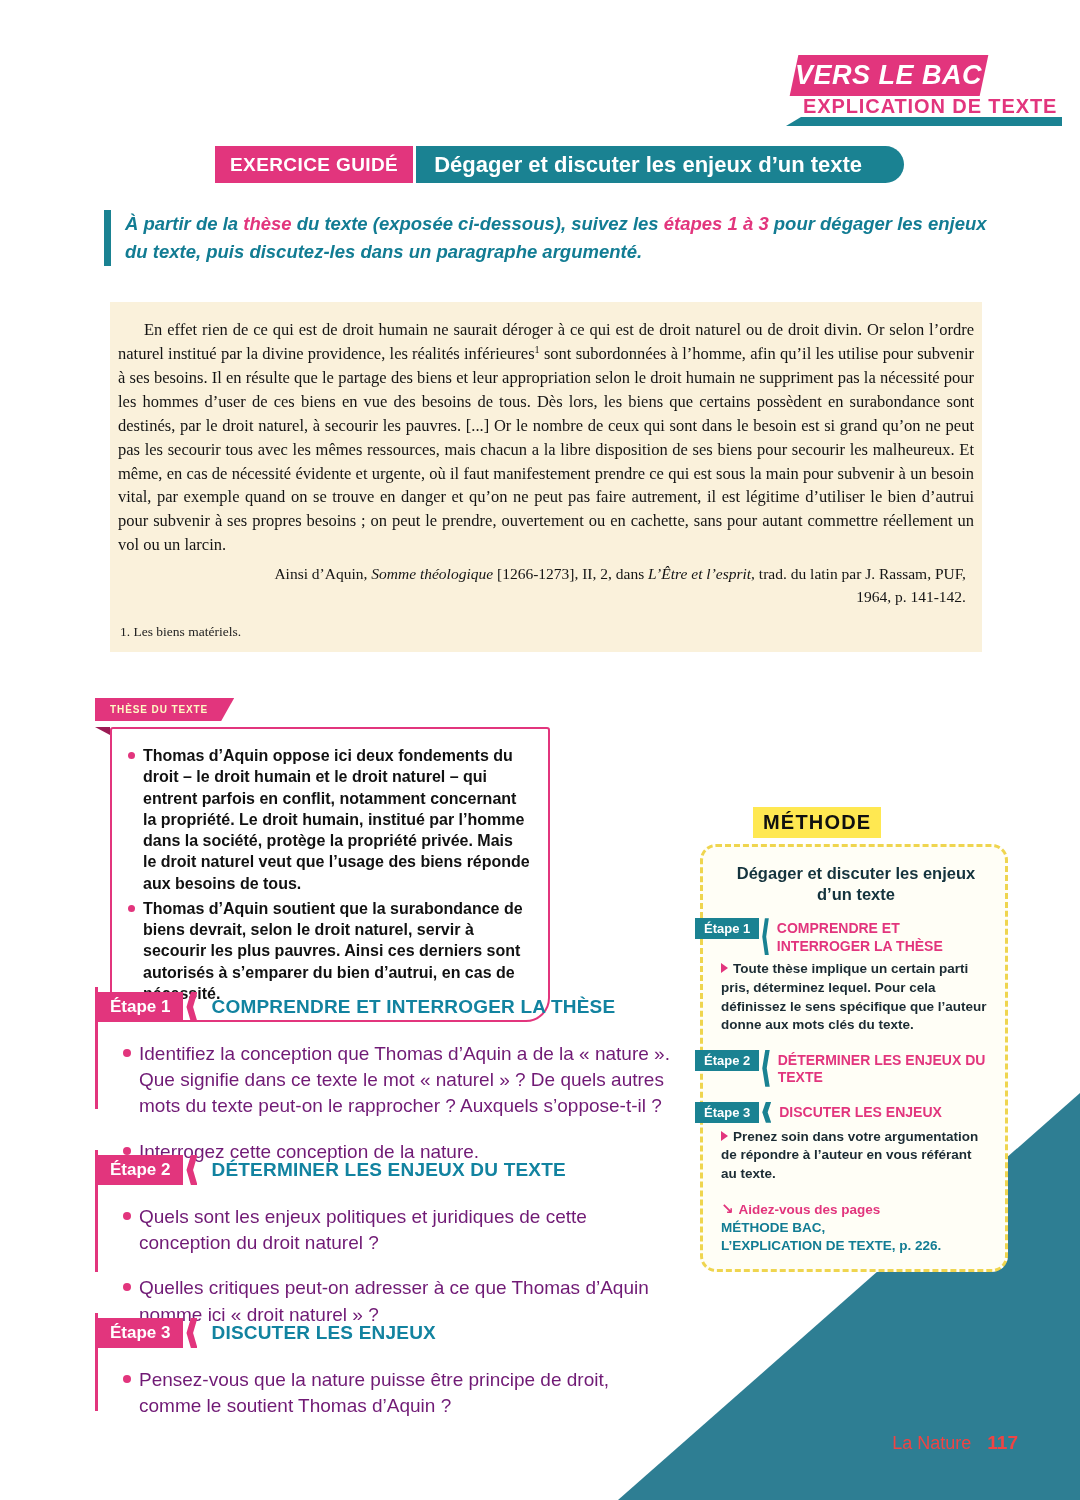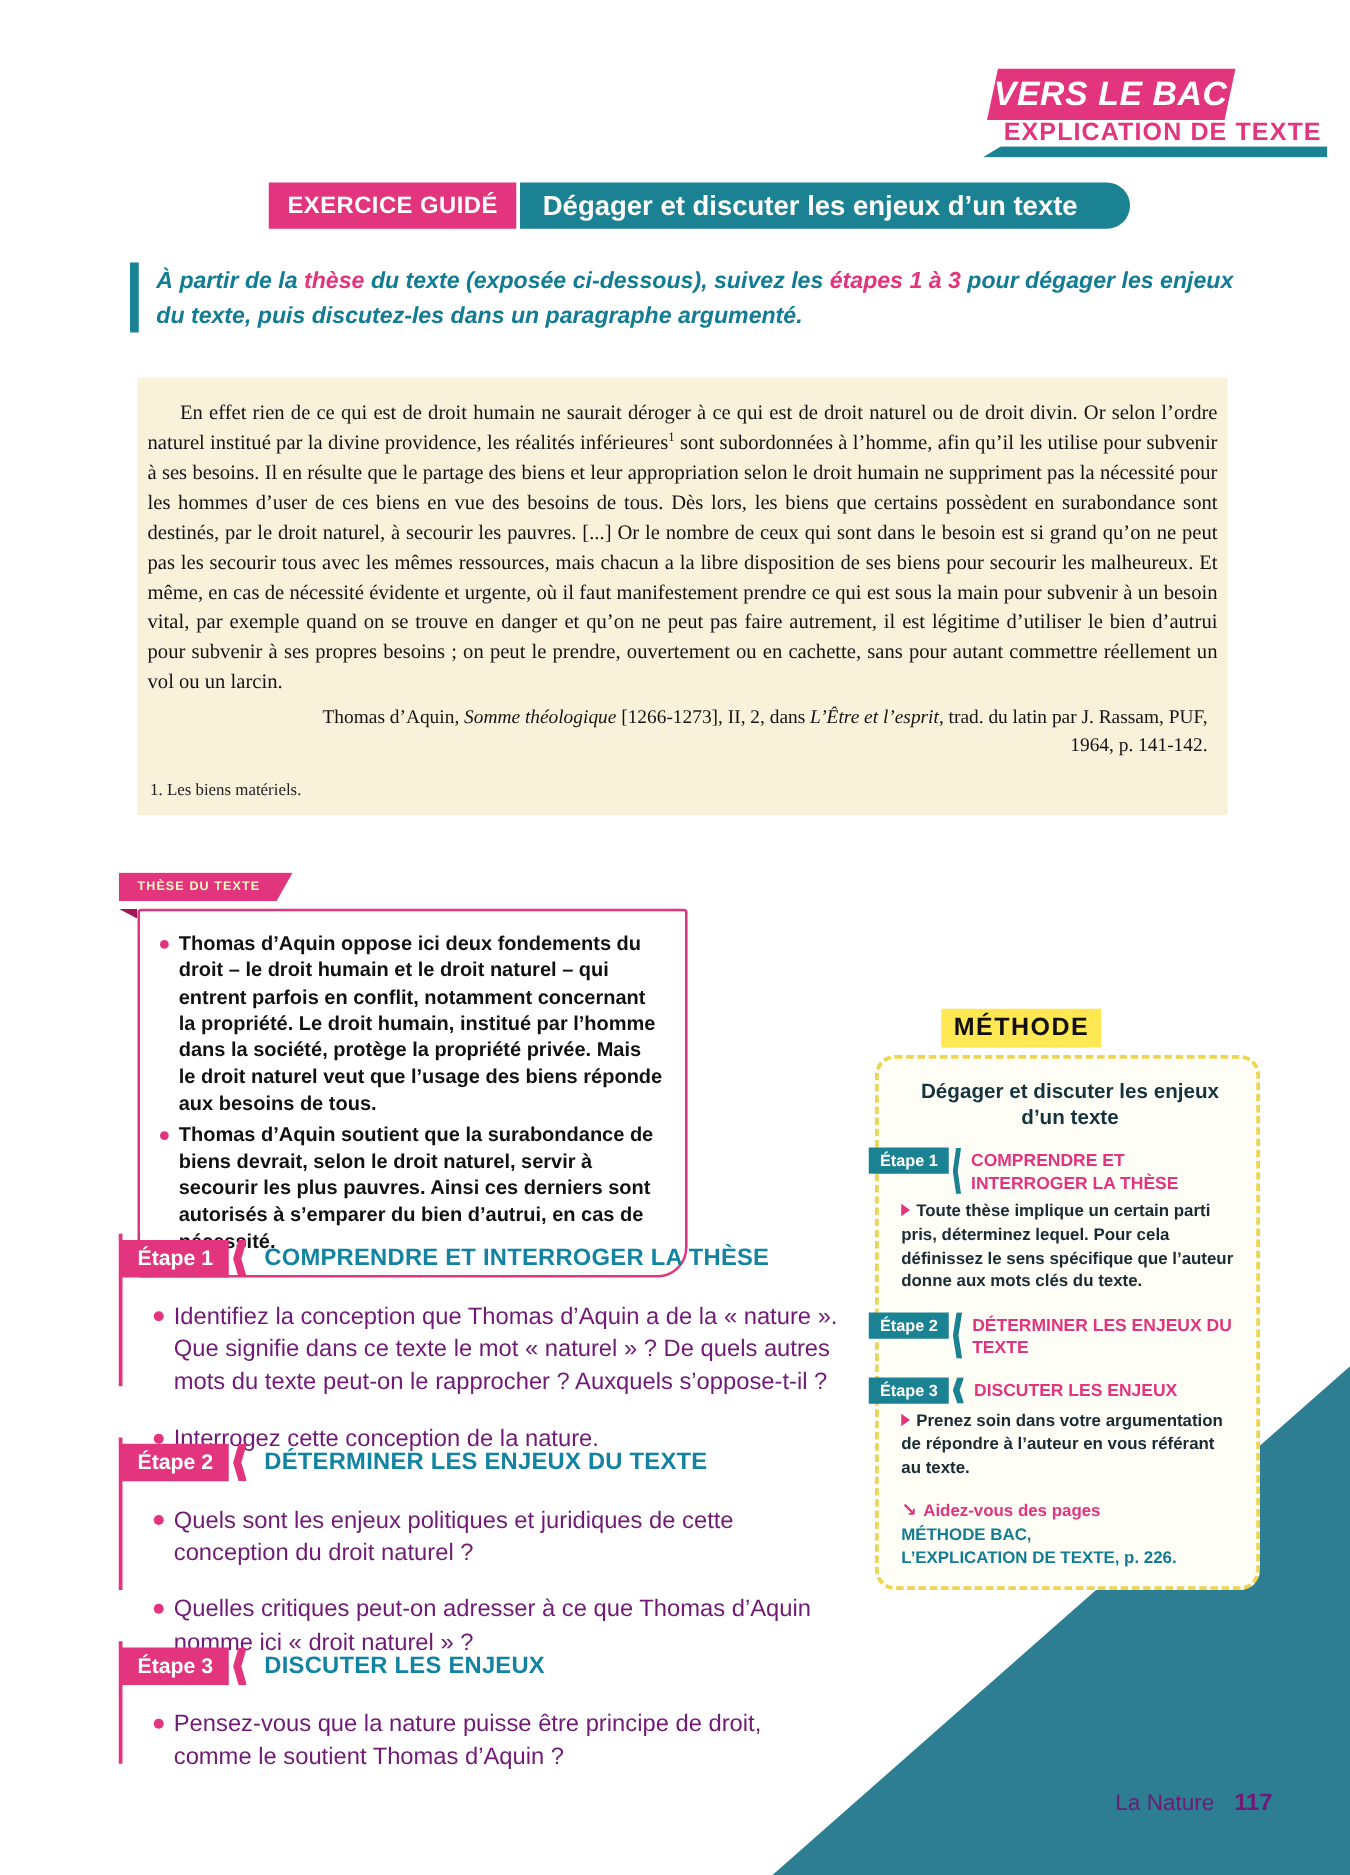--- a/index.html
+++ b/index.html
@@ -74,21 +74,21 @@
   .e-head{display:flex;align-items:center;margin-left:2px;}
   .e-badge{background:var(--pink);color:#fff;font-weight:bold;font-size:17px;padding:5px 13px;white-space:nowrap;}
   .e-chev{width:11px;margin-left:3px;background:var(--pink);clip-path:polygon(100% 0,40% 0,0 50%,40% 100%,100% 100%,60% 50%);align-self:stretch;}
   .e-heading{color:var(--teal-head);font-weight:bold;font-size:19px;margin-left:14px;letter-spacing:.2px;white-space:nowrap;}
   .e-bullets{margin:12px 0 0 26px;width:552px;}
   .e-bullet{position:relative;padding-left:18px;font-size:19px;line-height:1.38;color:#701a75;margin-bottom:11px;}
   .e-bullet::before{content:"";position:absolute;left:2px;top:8px;width:8px;height:8px;border-radius:50%;background:var(--pink);}
 
   
   .corner{position:absolute;left:618px;top:1093px;width:462px;height:407px;background:var(--tri);clip-path:polygon(100% 0,100% 100%,0 100%);z-index:1;}
-  .page-footer{position:absolute;top:1432px;right:62px;z-index:6;color:#701a75;font-size:18px;display:flex;gap:16px;align-items:baseline;justify-content:center;}
+  .page-footer{position:absolute;top:1432px;right:62px;z-index:6;color:#ef4444;font-size:18px;display:flex;gap:16px;align-items:baseline;justify-content:center;}
   .pf-page{font-weight:bold;font-size:19px;}
 </style>
 </head>
 <body>
 
 <div class="page">
 
   <div class="corner"></div>
 
   <div class="vlb-banner">
@@ -99,21 +99,21 @@
 
   <div class="exercise-row">
     <div class="exercise-badge">EXERCICE GUIDÉ</div>
     <div class="exercise-title">Dégager et discuter les enjeux d’un texte</div>
   </div>
 
   <div class="intro"><span>À partir de la </span><span class="pk">thèse</span><span> du texte (exposée ci-dessous), suivez les </span><span class="pk">étapes 1 à 3</span><span> pour dégager les enjeux du texte, puis discutez-les dans un paragraphe argumenté.</span></div>
 
   <div class="source-box">
     <p class="source-text"><span>En effet rien de ce qui est de droit humain ne saurait déroger à ce qui est de droit naturel ou de droit divin. Or selon l’ordre naturel institué par la divine providence, les réalités inférieures</span><sup>1</sup><span> sont subordonnées à l’homme, afin qu’il les utilise pour subvenir à ses besoins. Il en résulte que le partage des biens et leur appropriation selon le droit humain ne suppriment pas la nécessité pour les hommes d’user de ces biens en vue des besoins de tous. Dès lors, les biens que certains possèdent en surabondance sont destinés, par le droit naturel, à secourir les pauvres. [...] Or le nombre de ceux qui sont dans le besoin est si grand qu’on ne peut pas les secourir tous avec les mêmes ressources, mais chacun a la libre disposition de ses biens pour secourir les malheureux. Et même, en cas de nécessité évidente et urgente, où il faut manifestement prendre ce qui est sous la main pour subvenir à un besoin vital, par exemple quand on se trouve en danger et qu’on ne peut pas faire autrement, il est légitime d’utiliser le bien d’autrui pour subvenir à ses propres besoins ; on peut le prendre, ouvertement ou en cachette, sans pour autant commettre réellement un vol ou un larcin.</span></p>
-    <p class="attribution"><span>Thomas d’Aquin, </span><em>Somme théologique</em><span> [1266-1273], II, 2, dans </span><em>L’Être et l’esprit</em><span>, trad. du latin par J. Rassam, PUF, 1964, p. 141-142.</span></p>
+    <p class="attribution"><span>Ainsi d’Aquin, </span><em>Somme théologique</em><span> [1266-1273], II, 2, dans </span><em>L’Être et l’esprit</em><span>, trad. du latin par J. Rassam, PUF, 1964, p. 141-142.</span></p>
     <p class="footnote">1. Les biens matériels.</p>
   </div>
 
   <div class="these-ribbon">THÈSE DU TEXTE</div>
   <div class="these-fold"></div>
   <div class="these-box">
     <p class="these-item"><span>Thomas d’Aquin oppose ici deux fondements du droit – le </span><b>droit humain</b><span> et le </span><b>droit naturel</b><span> – qui entrent parfois en conflit, notamment concernant la propriété. Le droit humain, institué par l’homme dans la société, protège la propriété privée. Mais le droit naturel veut que l’usage des biens réponde aux besoins de tous.</span></p>
     <p class="these-item"><span>Thomas d’Aquin soutient que la surabondance de biens devrait, selon le droit naturel, servir à secourir les plus pauvres. Ainsi ces derniers sont </span><b>autorisés à s’emparer</b><span> du bien d’autrui, en cas de nécessité.</span></p>
   </div>
 

